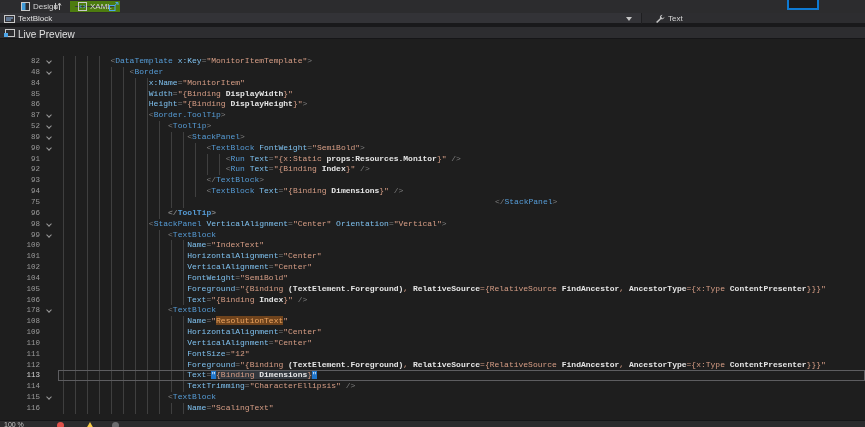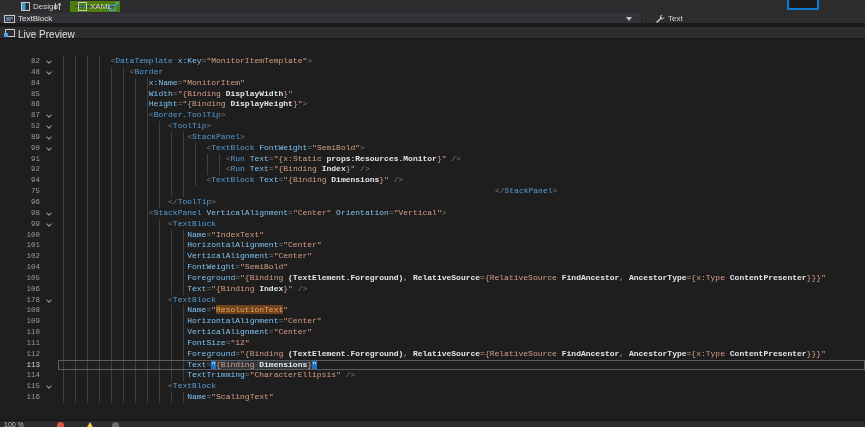--- a/index.html
+++ b/index.html
@@ -134,23 +134,24 @@
       <div class="line"><span class="bp"></span><span class="ln">48</span><span class="foldcol"><span class="chev"></span></span><span class="codetext" style="background-size: 71.6px 100%;"><span class="tk-d">            &lt;</span><span class="tk-e">Border</span></span></div>
       <div class="line"><span class="bp"></span><span class="ln">84</span><span class="foldcol"></span><span class="codetext" style="background-size: 90.8px 100%;"><span class="tk-a">                x:Name</span><span class="tk-d">=</span><span class="tk-s">"MonitorItem"</span></span></div>
       <div class="line"><span class="bp"></span><span class="ln">85</span><span class="foldcol"></span><span class="codetext" style="background-size: 90.8px 100%;"><span class="tk-a">                Width</span><span class="tk-d">=</span><span class="tk-s">"{Binding </span><span class="tk-b">DisplayWidth</span><span class="tk-s">}"</span></span></div>
       <div class="line"><span class="bp"></span><span class="ln">86</span><span class="foldcol"></span><span class="codetext" style="background-size: 90.8px 100%;"><span class="tk-a">                Height</span><span class="tk-d">=</span><span class="tk-s">"{Binding </span><span class="tk-b">DisplayHeight</span><span class="tk-s">}"</span><span class="tk-d">&gt;</span></span></div>
       <div class="line"><span class="bp"></span><span class="ln">87</span><span class="foldcol"><span class="chev"></span></span><span class="codetext" style="background-size: 90.8px 100%;"><span class="tk-d">                &lt;</span><span class="tk-e">Border.ToolTip</span><span class="tk-d">&gt;</span></span></div>
       <div class="line"><span class="bp"></span><span class="ln">52</span><span class="foldcol"><span class="chev"></span></span><span class="codetext" style="background-size: 110px 100%;"><span class="tk-d">                    &lt;</span><span class="tk-e">ToolTip</span><span class="tk-d">&gt;</span></span></div>
       <div class="line"><span class="bp"></span><span class="ln">89</span><span class="foldcol"><span class="chev"></span></span><span class="codetext" style="background-size: 129.2px 100%;"><span class="tk-d">                        &lt;</span><span class="tk-e">StackPanel</span><span class="tk-d">&gt;</span></span></div>
       <div class="line"><span class="bp"></span><span class="ln">90</span><span class="foldcol"><span class="chev"></span></span><span class="codetext" style="background-size: 148.4px 100%;"><span class="tk-d">                            &lt;</span><span class="tk-e">TextBlock</span><span class="tk-a"> FontWeight</span><span class="tk-d">=</span><span class="tk-s">"SemiBold"</span><span class="tk-d">&gt;</span></span></div>
       <div class="line"><span class="bp"></span><span class="ln">91</span><span class="foldcol"></span><span class="codetext" style="background-size: 167.6px 100%;"><span class="tk-d">                                &lt;</span><span class="tk-e">Run</span><span class="tk-a"> Text</span><span class="tk-d">=</span><span class="tk-s">"{x:Static </span><span class="tk-b">props:Resources.Monitor</span><span class="tk-s">}"</span><span class="tk-d"> /&gt;</span></span></div>
       <div class="line"><span class="bp"></span><span class="ln">92</span><span class="foldcol"></span><span class="codetext" style="background-size: 167.6px 100%;"><span class="tk-d">                                &lt;</span><span class="tk-e">Run</span><span class="tk-a"> Text</span><span class="tk-d">=</span><span class="tk-s">"{Binding </span><span class="tk-b">Index</span><span class="tk-s">}"</span><span class="tk-d"> /&gt;</span></span></div>
+      <div class="line"><span class="bp"></span><span class="ln">93</span><span class="foldcol"></span><span class="codetext" style="background-size: 148.4px 100%;"><span class="tk-d">                            &lt;/</span><span class="tk-e">TextBlock</span><span class="tk-d">&gt;</span></span></div>
       <div class="line"><span class="bp"></span><span class="ln">94</span><span class="foldcol"></span><span class="codetext" style="background-size: 148.4px 100%;"><span class="tk-d">                            &lt;</span><span class="tk-e">TextBlock</span><span class="tk-a"> Text</span><span class="tk-d">=</span><span class="tk-s">"{Binding </span><span class="tk-b">Dimensions</span><span class="tk-s">}"</span><span class="tk-d"> /&gt;</span></span></div>
       <div class="line"><span class="bp"></span><span class="ln">75</span><span class="foldcol"></span><span class="codetext" style="background-size: 129.2px 100%; text-align: center;"><span class="tk-d">                        &lt;/</span><span class="tk-e">StackPanel</span><span class="tk-d">&gt;</span></span></div>
-      <div class="line"><span class="bp"></span><span class="ln">96</span><span class="foldcol"></span><span class="codetext" style="background-size: 110px 100%;"><span class="tk-d">                    &lt;/</span><span class="tk-e">ToolTip</span><span class="tk-d">&gt;</span></span></div>
+      <div class="line"><span class="bp"></span><span class="ln">96</span><span class="foldcol"></span><span class="codetext" style="background-size: 110px 100%; font-weight: bold;"><span class="tk-d">                    &lt;/</span><span class="tk-e">ToolTip</span><span class="tk-d">&gt;</span></span></div>
       <div class="line"><span class="bp"></span><span class="ln">98</span><span class="foldcol"><span class="chev"></span></span><span class="codetext" style="background-size: 90.8px 100%;"><span class="tk-d">                &lt;</span><span class="tk-e">StackPanel</span><span class="tk-a"> VerticalAlignment</span><span class="tk-d">=</span><span class="tk-s">"Center"</span><span class="tk-a"> Orientation</span><span class="tk-d">=</span><span class="tk-s">"Vertical"</span><span class="tk-d">&gt;</span></span></div>
       <div class="line"><span class="bp"></span><span class="ln">99</span><span class="foldcol"><span class="chev"></span></span><span class="codetext" style="background-size: 110px 100%;"><span class="tk-d">                    &lt;</span><span class="tk-e">TextBlock</span></span></div>
       <div class="line"><span class="bp"></span><span class="ln">100</span><span class="foldcol"></span><span class="codetext" style="background-size: 129.2px 100%;"><span class="tk-a">                        Name</span><span class="tk-d">=</span><span class="tk-s">"IndexText"</span></span></div>
       <div class="line"><span class="bp"></span><span class="ln">101</span><span class="foldcol"></span><span class="codetext" style="background-size: 129.2px 100%;"><span class="tk-a">                        HorizontalAlignment</span><span class="tk-d">=</span><span class="tk-s">"Center"</span></span></div>
       <div class="line"><span class="bp"></span><span class="ln">102</span><span class="foldcol"></span><span class="codetext" style="background-size: 129.2px 100%;"><span class="tk-a">                        VerticalAlignment</span><span class="tk-d">=</span><span class="tk-s">"Center"</span></span></div>
       <div class="line"><span class="bp"></span><span class="ln">104</span><span class="foldcol"></span><span class="codetext" style="background-size: 129.2px 100%;"><span class="tk-a">                        FontWeight</span><span class="tk-d">=</span><span class="tk-s">"SemiBold"</span></span></div>
       <div class="line"><span class="bp"></span><span class="ln">105</span><span class="foldcol"></span><span class="codetext" style="background-size: 129.2px 100%;"><span class="tk-a">                        Foreground</span><span class="tk-d">=</span><span class="tk-s">"{Binding </span><span class="tk-b">(TextElement.Foreground)</span><span class="tk-s">, </span><span class="tk-b">RelativeSource</span><span class="tk-s">={RelativeSource </span><span class="tk-b">FindAncestor</span><span class="tk-s">, </span><span class="tk-b">AncestorType</span><span class="tk-s">={x:Type </span><span class="tk-b">ContentPresenter</span><span class="tk-s">}}}"</span></span></div>
       <div class="line"><span class="bp"></span><span class="ln">106</span><span class="foldcol"></span><span class="codetext" style="background-size: 129.2px 100%;"><span class="tk-a">                        Text</span><span class="tk-d">=</span><span class="tk-s">"{Binding </span><span class="tk-b">Index</span><span class="tk-s">}"</span><span class="tk-d"> /&gt;</span></span></div>
       <div class="line"><span class="bp"></span><span class="ln">178</span><span class="foldcol"><span class="chev"></span></span><span class="codetext" style="background-size: 110px 100%;"><span class="tk-d">                    &lt;</span><span class="tk-e">TextBlock</span></span></div>
       <div class="line"><span class="bp"></span><span class="ln">108</span><span class="foldcol"></span><span class="codetext" style="background-size: 129.2px 100%;"><span class="tk-a">                        Name</span><span class="tk-d">=</span><span class="tk-s">"</span><span class="tk-shl">ResolutionText</span><span class="tk-s">"</span></span></div>

